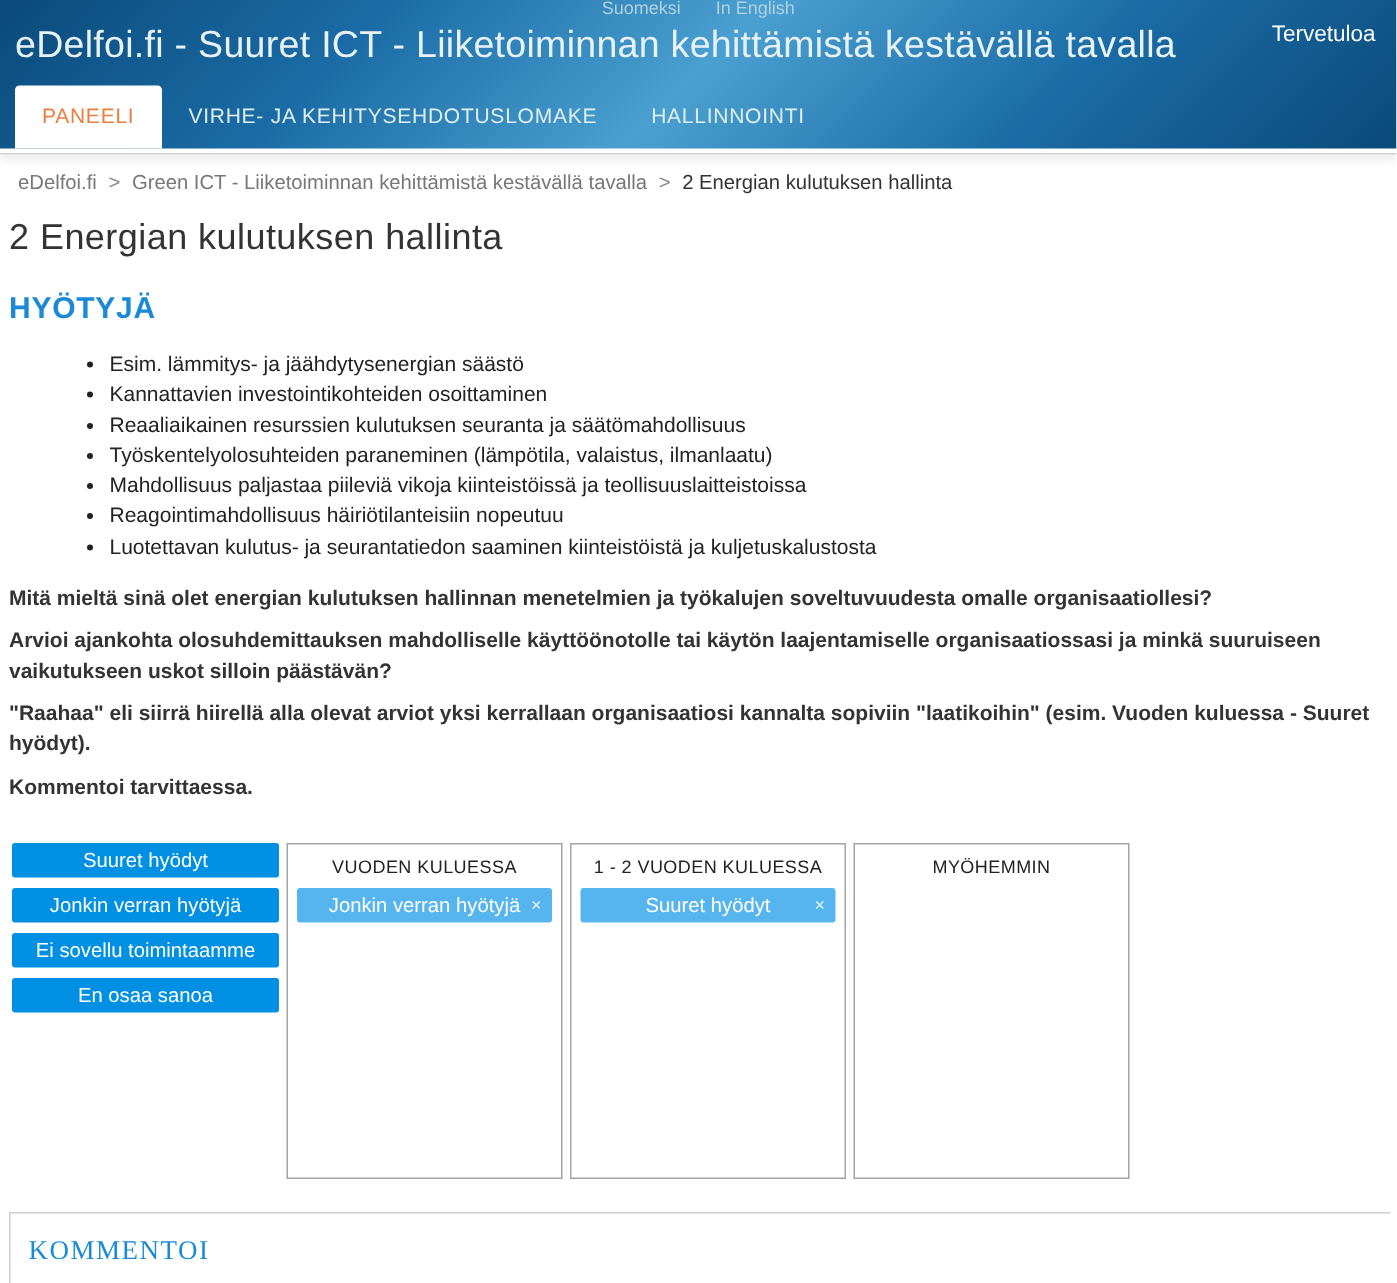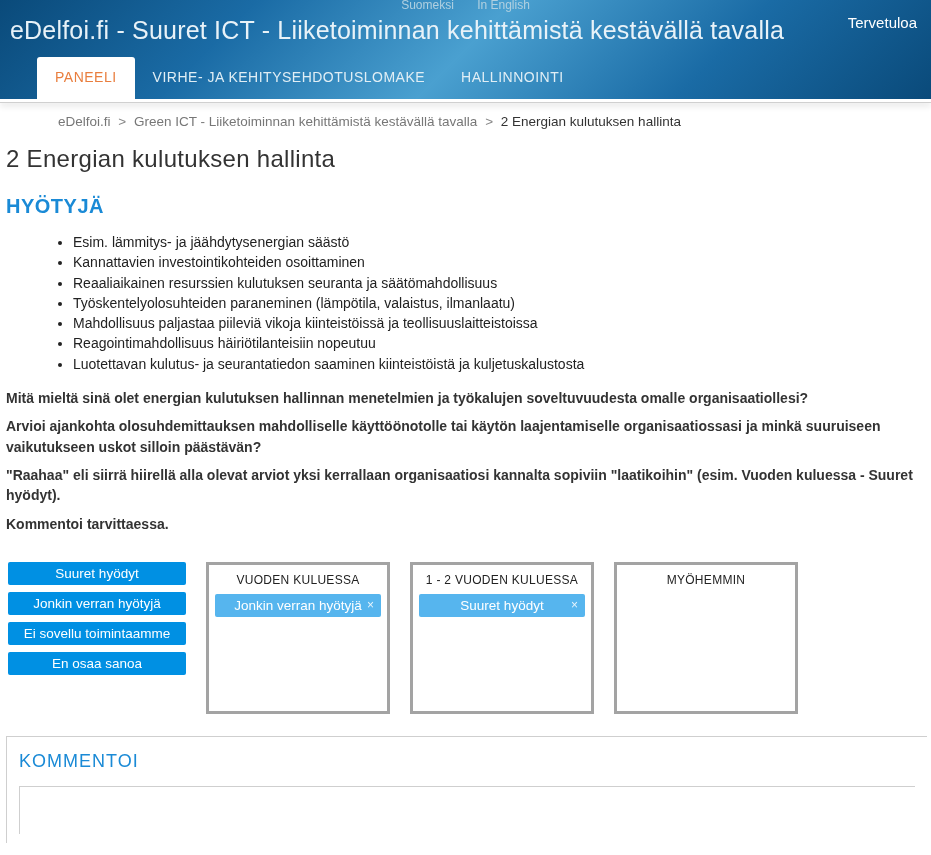--- a/index.html
+++ b/index.html
@@ -37,21 +37,20 @@
       color: #e8f2f8;
       font-size: 25px;
       font-weight: 300;
       padding: 6px 12px 12px 10px;
       letter-spacing: 0.2px;
     }
     .nav-tabs {
       display: flex;
       align-items: flex-end;
       padding-left: 10px;
-      margin-left: 27px;
     }
     .nav-tab {
       padding: 12px 18px 14px 18px;
       color: #e0eef5;
       font-size: 14px;
       letter-spacing: 0.5px;
       cursor: pointer;
     }
     .nav-tab.active {
       background: #fff;
@@ -61,21 +60,20 @@
     .bar-shadow {
       background: #fff;
       border-bottom: 1px solid #d0d0d0;
       box-shadow: 0 3px 6px rgba(0,0,0,0.12);
       height: 4px;
     }
     .breadcrumb {
       padding: 11px 12px 10px 12px;
       font-size: 13.5px;
       color: #777;
-      margin-left: 46px;
     }
     .breadcrumb .active { color: #333; }
     .breadcrumb .sep { margin: 0 4px; color:#888;}
     .content { padding: 0 4px 20px 4px; }
     .page-title {
       font-size: 24px;
       font-weight: 400;
       color: #333;
       margin: 6px 0 22px 2px;
       letter-spacing: 0.3px;
@@ -105,38 +103,38 @@
     }
     .para {
       font-size: 14px;
       margin: 8px 2px;
       line-height: 1.45;
       font-weight: bold;
     }
     .para.bold { font-weight: 700; }
     .board {
       display: flex;
-      gap: 20px;
+      gap: 5px;
       margin: 28px 0 18px 4px;
     }
     .source-col { width: 178px; }
     .source-chip {
       background: #0090e3;
       color: #fff;
       text-align: center;
       padding: 4px 6px;
       font-size: 13.5px;
       border-radius: 2px;
       margin-bottom: 7px;
       cursor: grab;
     }
     .drop-col {
       width: 184px;
-      border: 3px solid #a3a3a3;
-      height: 152px;
+      border: 1px solid #a3a3a3;
+      height: 224px;
       padding: 8px 6px;
     }
     .drop-col-title {
       text-align: center;
       font-size: 12px;
       font-weight: 400;
       color: #222;
       letter-spacing: 0.3px;
       margin-bottom: 7px;
     }
@@ -165,20 +163,21 @@
       border-right: none;
       border-bottom: none;
       margin: 22px 0 0 2px;
       padding: 14px 12px 6px 12px;
     }
     .comment-title {
       color: #1a8ad6;
       font-size: 18px;
       letter-spacing: 1px;
       margin-bottom: 14px;
+      font-family: Liberation Serif, serif;
     }
     .comment-box {
       border: 1px solid #cfcfcf;
       border-right: none;
       border-bottom: none;
       min-height: 48px;
       padding: 8px;
       width: 100%;
       resize: none;
       font-family: inherit;

